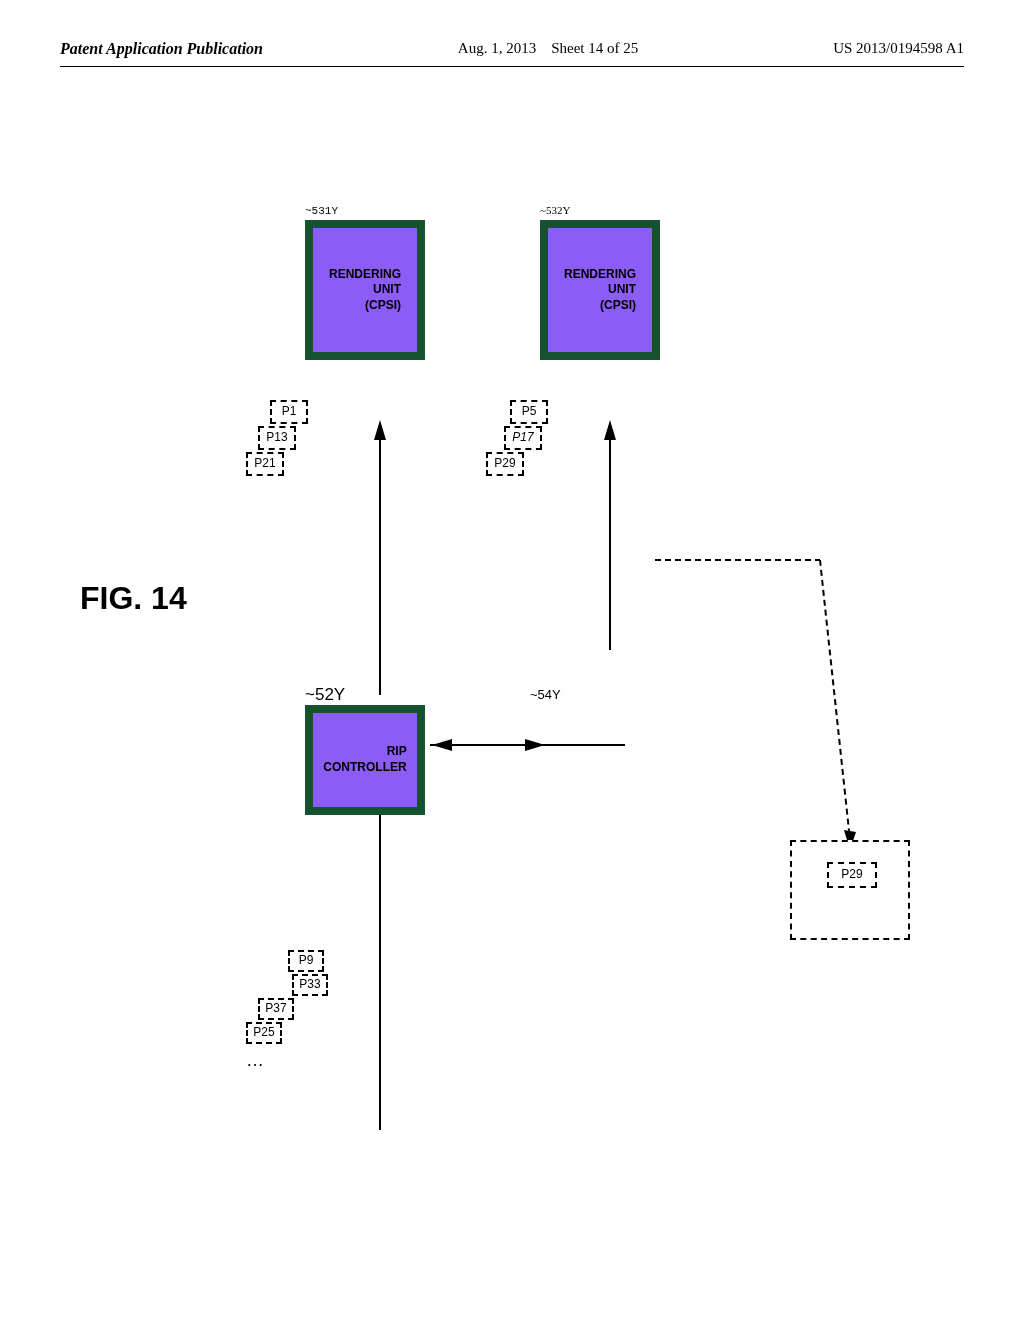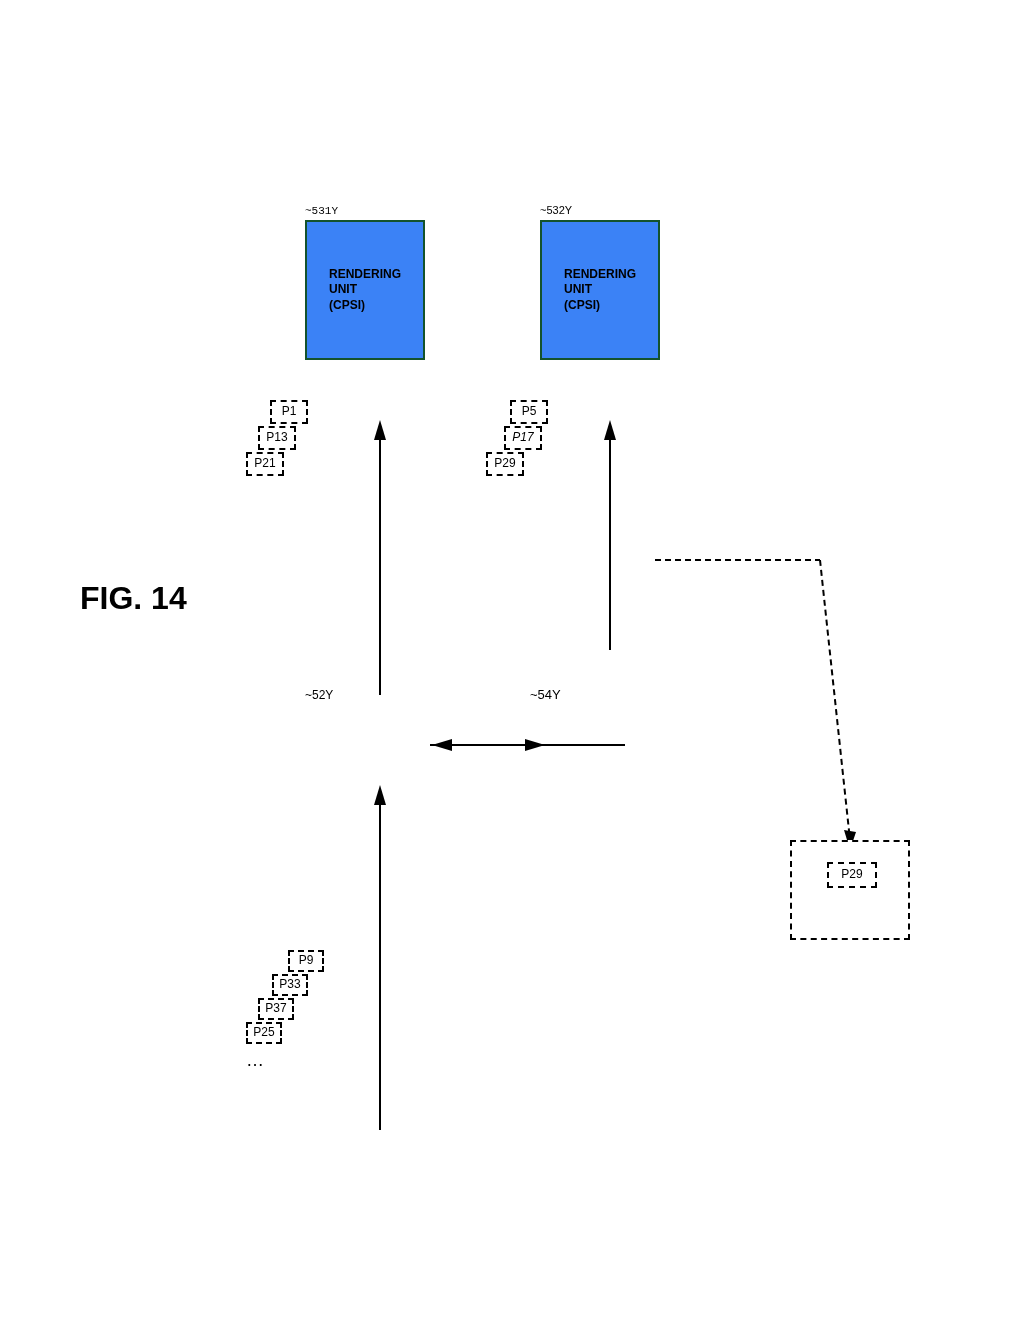--- a/index.html
+++ b/index.html
@@ -49,26 +49,26 @@
     .diagram-area {
       position: absolute;
       top: 140px;
       left: 150px;
       width: 820px;
       height: 1100px;
     }
     
     .box {
       position: absolute;
-      border: 2px solid #14532d;
-      background: #3b82f6;
+      border: 8px solid #14532d;
+      background: #8b5cf6;
       display: flex;
       align-items: center;
       justify-content: center;
-      text-align: left;
+      text-align: right;
       font-size: 12px;
       font-family: Arial, sans-serif;
       font-weight: bold;
       line-height: 1.3;
     }
     .box-dashed {
       position: absolute;
       border: 2px dashed #000;
       background: #fff;
       display: flex;
@@ -86,20 +86,28 @@
       width: 100%;
       height: 100%;
       pointer-events: none;
     }
   </style>
 </head>
 <body>
 
 <div class="page">
 
+  <div class="header">
+    <div class="header-left">Patent Application Publication</div>
+    <div class="header-center">
+      <span>Aug. 1, 2013</span>&nbsp;&nbsp;&nbsp;
+      <span>Sheet 14 of 25</span>
+    </div>
+    <div class="header-right">US 2013/0194598 A1</div>
+  </div>
 
   <div class="fig-label">FIG. 14</div>
 
   <div class="diagram-area">
 
     <svg class="svg-overlay" viewBox="0 0 820 1100">
 
       <line x1="230" y1="990" x2="230" y2="660" stroke="#000" stroke-width="2"></line>
       <polygon points="230,645 224,665 236,665" fill="#000"></polygon>
 
@@ -120,50 +128,53 @@
     </svg>
 
     <div style="position:absolute; top:60px; left:155px;">
       <span style="font-size:11px; font-family:Liberation Mono, monospace; font-style:normal;">~531Y</span>
     </div>
     <div class="box" style="width:120px; height:140px; top:80px; left:155px;">
       RENDERING<br>UNIT<br>(CPSI)
     </div>
 
     <div style="position:absolute; top:60px; left:390px;">
-      <span style="font-size:11px; font-family:Liberation Sans, sans-serif;">~532Y</span>
+      <span style="font-size:11px; font-family:Liberation Serif, serif;">~532Y</span>
     </div>
     <div class="box" style="width:120px; height:140px; top:80px; left:390px;">
       RENDERING<br>UNIT<br>(CPSI)
     </div>
 
     <div style="position:absolute; top:260px; left:90px;">
       <div class="box-dashed" style="width:38px; height:24px; position:absolute; top:0; left:30px;">P1</div>
       <div class="box-dashed" style="width:38px; height:24px; position:absolute; top:26px; left:18px;">P13</div>
       <div class="box-dashed" style="width:38px; height:24px; position:absolute; top:52px; left:6px;">P21</div>
     </div>
 
     <div style="position:absolute; top:260px; left:330px;">
       <div class="box-dashed" style="width:38px; height:24px; position:absolute; top:0; left:30px;">P5</div>
       <div class="box-dashed" style="width:38px; height:24px; position:absolute; top:26px; left:24px;font-style:italic;">P17</div>
       <div class="box-dashed" style="width:38px; height:24px; position:absolute; top:52px; left:6px;">P29</div>
     </div>
 
     <div style="position:absolute; top:545px; left:155px;">
-      <span style="font-size:12px; font-family:Arial,sans-serif;">~52Y</span>
+      <span style="font-size:17px; font-family:Arial,sans-serif;">~52Y</span>
+    </div>
+    <div class="box" style="width:120px; height:110px; top:565px; left:155px;">
+      RIP<br>CONTROLLER
     </div>
 
     <div style="position:absolute; top:545px; left:380px;">
       <span style="font-size:13px; font-family:Arial,sans-serif;">~54Y</span>
     </div>
 
 
     <div style="position:absolute; top:810px; left:90px;">
       <div class="box-dashed" style="width:36px; height:22px; position:absolute; top:0; left:48px;">P9</div>
-      <div class="box-dashed" style="width:36px; height:22px; position:absolute; top:24px; left:32px;">P33</div>
+      <div class="box-dashed" style="width:36px; height:22px; position:absolute; top:24px; left:52px;">P33</div>
       <div class="box-dashed" style="width:36px; height:22px; position:absolute; top:48px; left:18px;">P37</div>
       <div class="box-dashed" style="width:36px; height:22px; position:absolute; top:72px; left:6px;">P25</div>
       <div style="position:absolute; top:100px; left:6px; font-size:18px; font-family:Arial,sans-serif;">…</div>
     </div>
 
     <div class="box-dashed" style="width:120px; height:100px; top:700px; left:640px;">
       <div class="box-dashed" style="width:50px; height:26px; position:absolute; top:20px; left:35px;">P29</div>
     </div>
 
   </div>

